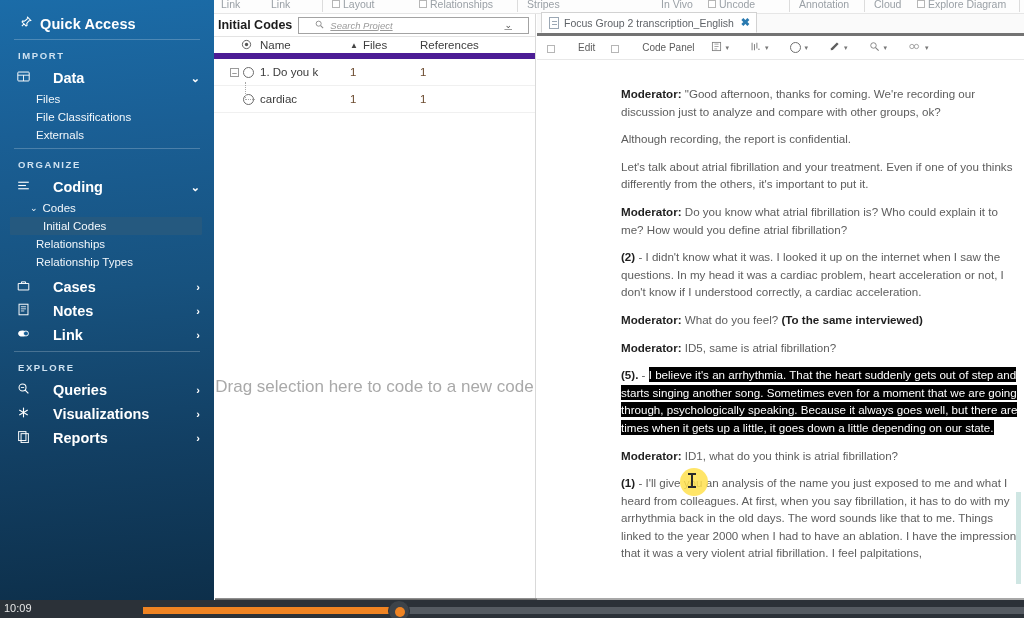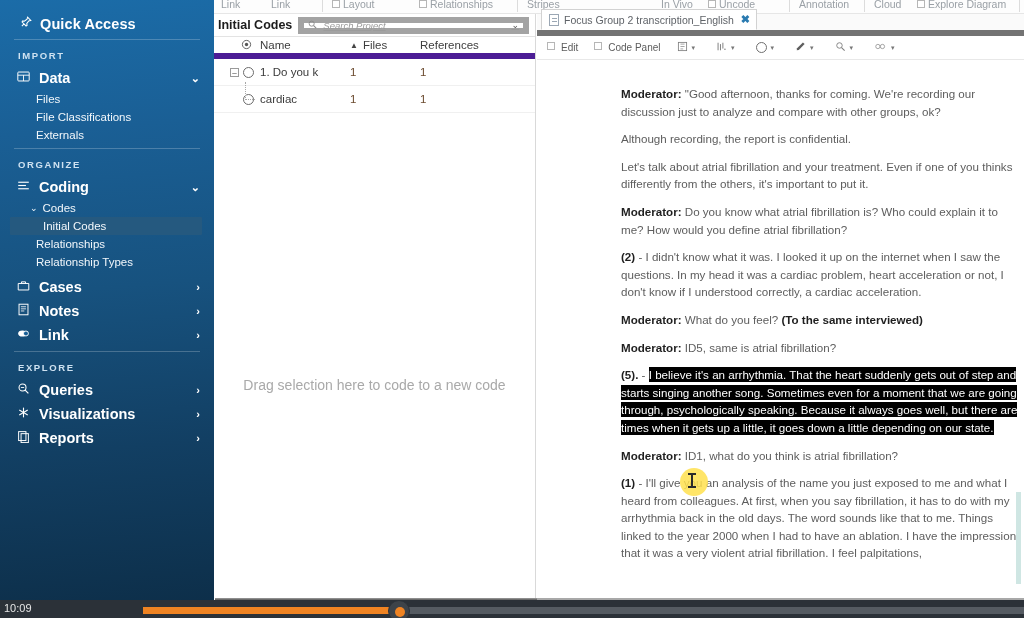--- a/index.html
+++ b/index.html
@@ -21,21 +21,21 @@
     display: flex; align-items: center; gap: 7px;
     padding: 4px 0 6px 18px; font-size: 14.5px; font-weight: bold;
     letter-spacing: .1px;
   }
   .sb-sep { height: 1px; background: rgba(255,255,255,.22); margin: 1px 14px 0 14px; }
   .sb-section {
     font-size: 9.5px; letter-spacing: 1.6px; font-weight: bold;
     color: #cfe2f1; padding: 10px 0 5px 18px;
   }
   .sb-main {
-    display: flex; align-items: center; gap: 8px;
+    display: flex; align-items: center; gap: 22px;
     padding: 4px 10px 4px 16px; font-size: 14.5px; font-weight: bold;
     position: relative;
   }
   .sb-main .chev { position: absolute; right: 14px; font-size: 11px; font-weight: bold; }
   .sb-sub {
     font-size: 11.5px; padding: 3px 0 3px 36px; color: #f2f7fb;
   }
   .sb-sub.lvl2 { padding-left: 30px; display: flex; align-items: center; gap: 5px; }
   .sb-sub.sel {
     background: #25597f; margin: 0 12px 0 10px; padding-left: 33px;
@@ -62,22 +62,22 @@
     position: absolute; left: 214px; top: 14px; width: 322px; height: 584px;
     background: #ffffff; border-right: 1px solid #d9d9d9;
   }
   .center-head {
     display: flex; align-items: center; gap: 6px;
     padding: 3px 6px 3px 4px; height: 22px;
   }
   .ch-title { font-size: 12.5px; font-weight: bold; color: #1c1c1c; white-space: nowrap; }
   .search-box {
     flex: 1; display: flex; align-items: center; gap: 6px;
-    height: 17px; border: 6px solid #a3a3a3; background: #fff;
-    padding: 0 4px; font-size: 9.5px; color: #9b9b9b; text-decoration: underline;
+    height: 17px; border: 1px solid #a3a3a3; background: #fff;
+    padding: 0 16px; font-size: 9.5px; color: #9b9b9b; text-decoration: underline;
   }
   .search-box .sbtext { flex: 1; font-style: italic; }
   .center-sep { height: 1px; background: #e3e3e3; }
 
   .tree-head {
     display: flex; align-items: center; height: 22px;
     font-size: 11.5px; color: #3d3d3d; border-bottom: 6px solid #4c1d95;
   }
   .th-ico { width: 46px; text-align: right; padding-right: 8px; color: #555; font-size: 11px; }
   .th-name { width: 90px; }
@@ -106,30 +106,30 @@
     position: absolute; left: 31px; width: 1px; height: 18px;
     border-left: 1px dotted #a8a8a8;
   }
   .treeline-h {
     position: absolute; left: 31px; width: 10px; height: 1px;
     border-top: 1px dotted #a8a8a8;
   }
   .dropzone {
     position: absolute; left: 0; top: 110px; width: 321px; bottom: 0;
     display: flex; align-items: flex-start; justify-content: center;
-    padding-top: 253px; color: #a9a9a9; font-size: 14px; text-align: center;
+    padding-top: 253px; color: #a9a9a9; font-size: 17px; text-align: center;
   }
 
   
   .docpanel {
     position: absolute; left: 537px; top: 14px; width: 487px; height: 584px;
     background: #ffffff;
   }
   .tabstrip {
-    height: 22px; border-bottom: 6px solid #737373; background: #fafafa;
+    height: 22px; border-bottom: 3px solid #737373; background: #fafafa;
     display: flex; align-items: flex-end;
   }
   .tab {
     display: flex; align-items: center; gap: 5px;
     height: 21px; padding: 0 6px 0 7px; margin-left: 4px;
     background: #ffffff; border: 1px solid #d2d2d2; border-bottom: 1px solid #fff;
     font-size: 10.5px; color: #5f6368; white-space: nowrap;
   }
   .tab .docico {
     width: 10px; height: 12px; border: 1px solid #9ba7b4; background: #fff;
@@ -139,21 +139,21 @@
     content: ""; position: absolute; left: 2px; top: 3px; width: 5px; height: 1px;
     background: #9ba7b4; box-shadow: 0 3px 0 #9ba7b4;
   }
   .tab-close { color: #2a7ab0; font-size: 11px; font-weight: bold; padding-left: 2px; }
 
   .doctoolbar {
     height: 24px; display: flex; align-items: center; gap: 0;
     border-bottom: 1px solid #e8e8e8; padding-left: 10px;
     font-size: 10px; color: #5c5c5c;
   }
-  .tb-chk { display: flex; align-items: flex-start; gap: 6px; margin-right: 16px; }
+  .tb-chk { display: flex; align-items: flex-end; gap: 23px; margin-right: 16px; }
   .tb-btn { display: flex; align-items: center; gap: 4px; margin-right: 21px; color: #5c5c5c; }
   .caret { font-size: 7px; color: #777; }
   .ico-circ { width: 11px; height: 11px; border: 1.3px solid #6f6f6f; border-radius: 50%; display: inline-block; }
 
   .doctext {
     position: absolute; left: 0; top: 47px; right: 0; bottom: 18px;
     overflow: hidden; padding: 24px 0 0 84px;
   }
   .para {
     font-size: 11.6px; line-height: 17.6px; color: #5d5d5d;

